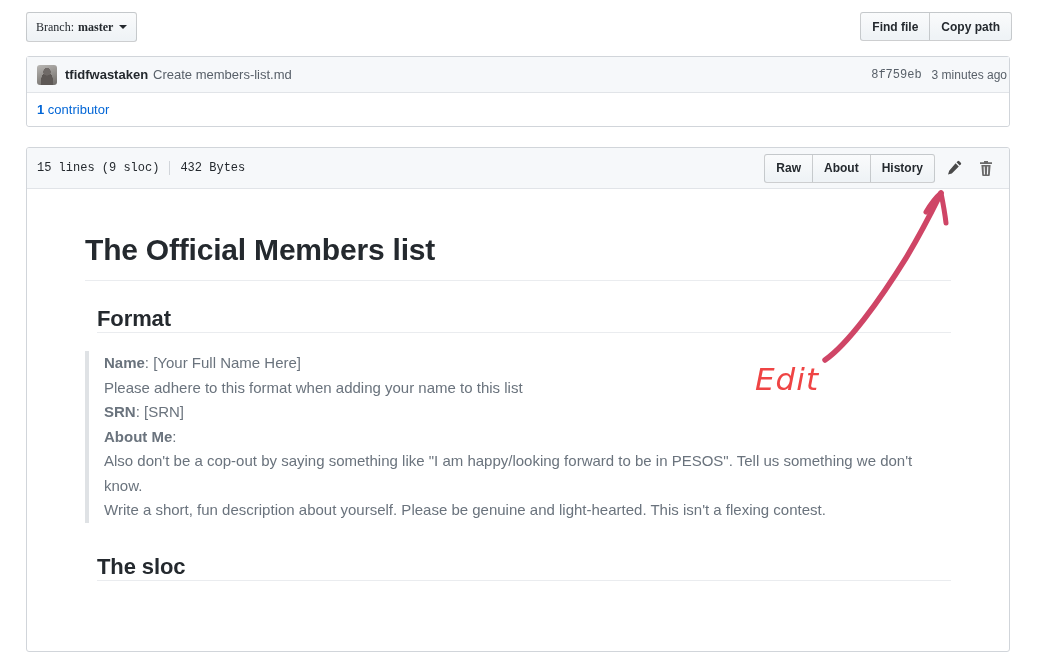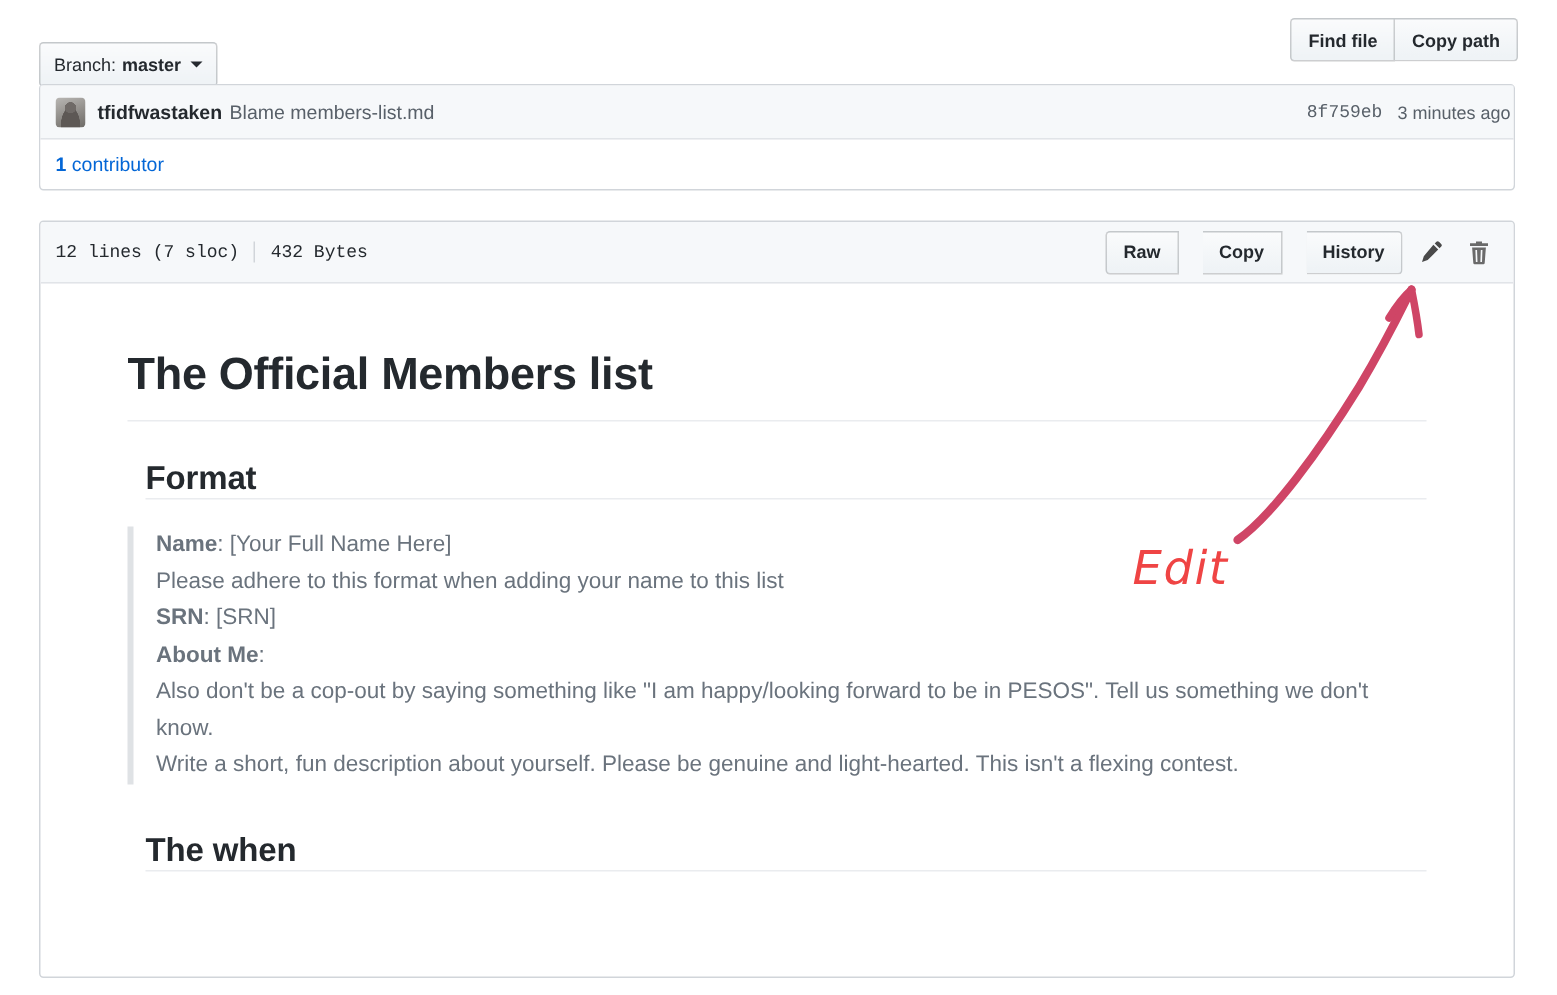--- a/index.html
+++ b/index.html
@@ -14,24 +14,26 @@
     font-size: 14px;
     color: #24292e;
     overflow: hidden;
     position: relative;
   }
 
   
   .file-navigation {
     position: absolute;
     left: 26px;
-    top: 28px;
+    top: 10px;
     width: 986px;
     height: 34px;
     display: flex;
+    align-items: center;
+    font-family: Liberation Serif, serif;
   }
   .branch-select {
     display: inline-flex;
     align-items: center;
     height: 28px;
     padding: 0 9px;
     background: #eff3f6;
     background-image: linear-gradient(-180deg, #fafbfc 0%, #eff3f6 90%);
     border: 1px solid rgba(27,31,35,0.2);
     border-radius: 3px;
@@ -293,42 +295,42 @@
 
 <div class="top-actions btn-group">
   <button class="btn">Find file</button>
   <button class="btn">Copy path</button>
 </div>
 
 <div class="commit-box">
   <div class="commit-tease">
     <span class="avatar"></span>
     <span class="commit-author">tfidfwastaken</span>
-    <span class="commit-message">Blame members-list.md</span>
+    <span class="commit-message">Create members-list.md</span>
     <span class="commit-meta">
       <span class="commit-sha">8f759eb</span>
       <span class="commit-time">3 minutes ago</span>
     </span>
   </div>
   <div class="contributor-bar">
     <a class="contributor-link"><span class="cnum">1</span> <span>contributor</span></a>
   </div>
 </div>
 
 <div class="file-box">
   <div class="file-header">
     <div class="file-info">
-      <span>12 lines (7 sloc)</span>
+      <span>15 lines (9 sloc)</span>
       <span class="divider"></span>
       <span>432 Bytes</span>
     </div>
     <div class="file-actions">
-      <div class="btn-group" style="display:flex;gap:16px;">
+      <div class="btn-group" style="display:flex;">
         <button class="btn">Raw</button>
-        <button class="btn">Copy</button>
+        <button class="btn">About</button>
         <button class="btn">History</button>
       </div>
       <button class="icon-btn">
         <span>
           <svg width="16" height="16" viewBox="0 0 16 16" aria-hidden="true">
             <path fill="#4a4a4a" d="M11.6 1.2a1.2 1.2 0 0 1 1.7 0l1.5 1.5a1.2 1.2 0 0 1 0 1.7l-1.1 1.1-3.2-3.2 1.1-1.1zM9.6 3.2l3.2 3.2-7 7L2 14.6l1.2-3.8 6.4-7.6z"></path>
           </svg>
         </span>
       </button>
       <button class="icon-btn">
@@ -345,21 +347,21 @@
     <h1 class="md-h1">The Official Members list</h1>
     <h2 class="md-h2">Format</h2>
     <blockquote class="md-quote">
       <p><b>Name</b><span>: [Your Full Name Here]</span></p>
       <p>Please adhere to this format when adding your name to this list</p>
       <p><b>SRN</b><span>: [SRN]</span></p>
       <p><b>About Me</b><span>:</span></p>
       <p>Also don't be a cop-out by saying something like "I am happy/looking forward to be in PESOS". Tell us something we don't know.</p>
       <p>Write a short, fun description about yourself. Please be genuine and light-hearted. This isn't a flexing contest.</p>
     </blockquote>
-    <h2 class="md-h2 list-head">The when</h2>
+    <h2 class="md-h2 list-head">The sloc</h2>
   </div>
 </div>
 
 <div class="annotation">
   <svg width="1038" height="663">
     <path d="M825 360 C 848 344, 880 300, 906 258 C 924 228, 935 205, 941 193" stroke="#cf4566" stroke-width="5.5" fill="none" stroke-linecap="round"></path>
     <path d="M926 212 C 929 207, 934 199, 941 193" stroke="#cf4566" stroke-width="5" fill="none" stroke-linecap="round"></path>
     <path d="M941 193 C 943 203, 945 214, 946 223" stroke="#cf4566" stroke-width="5" fill="none" stroke-linecap="round"></path>
   </svg>
   <div class="annotation-label">Edit</div>

